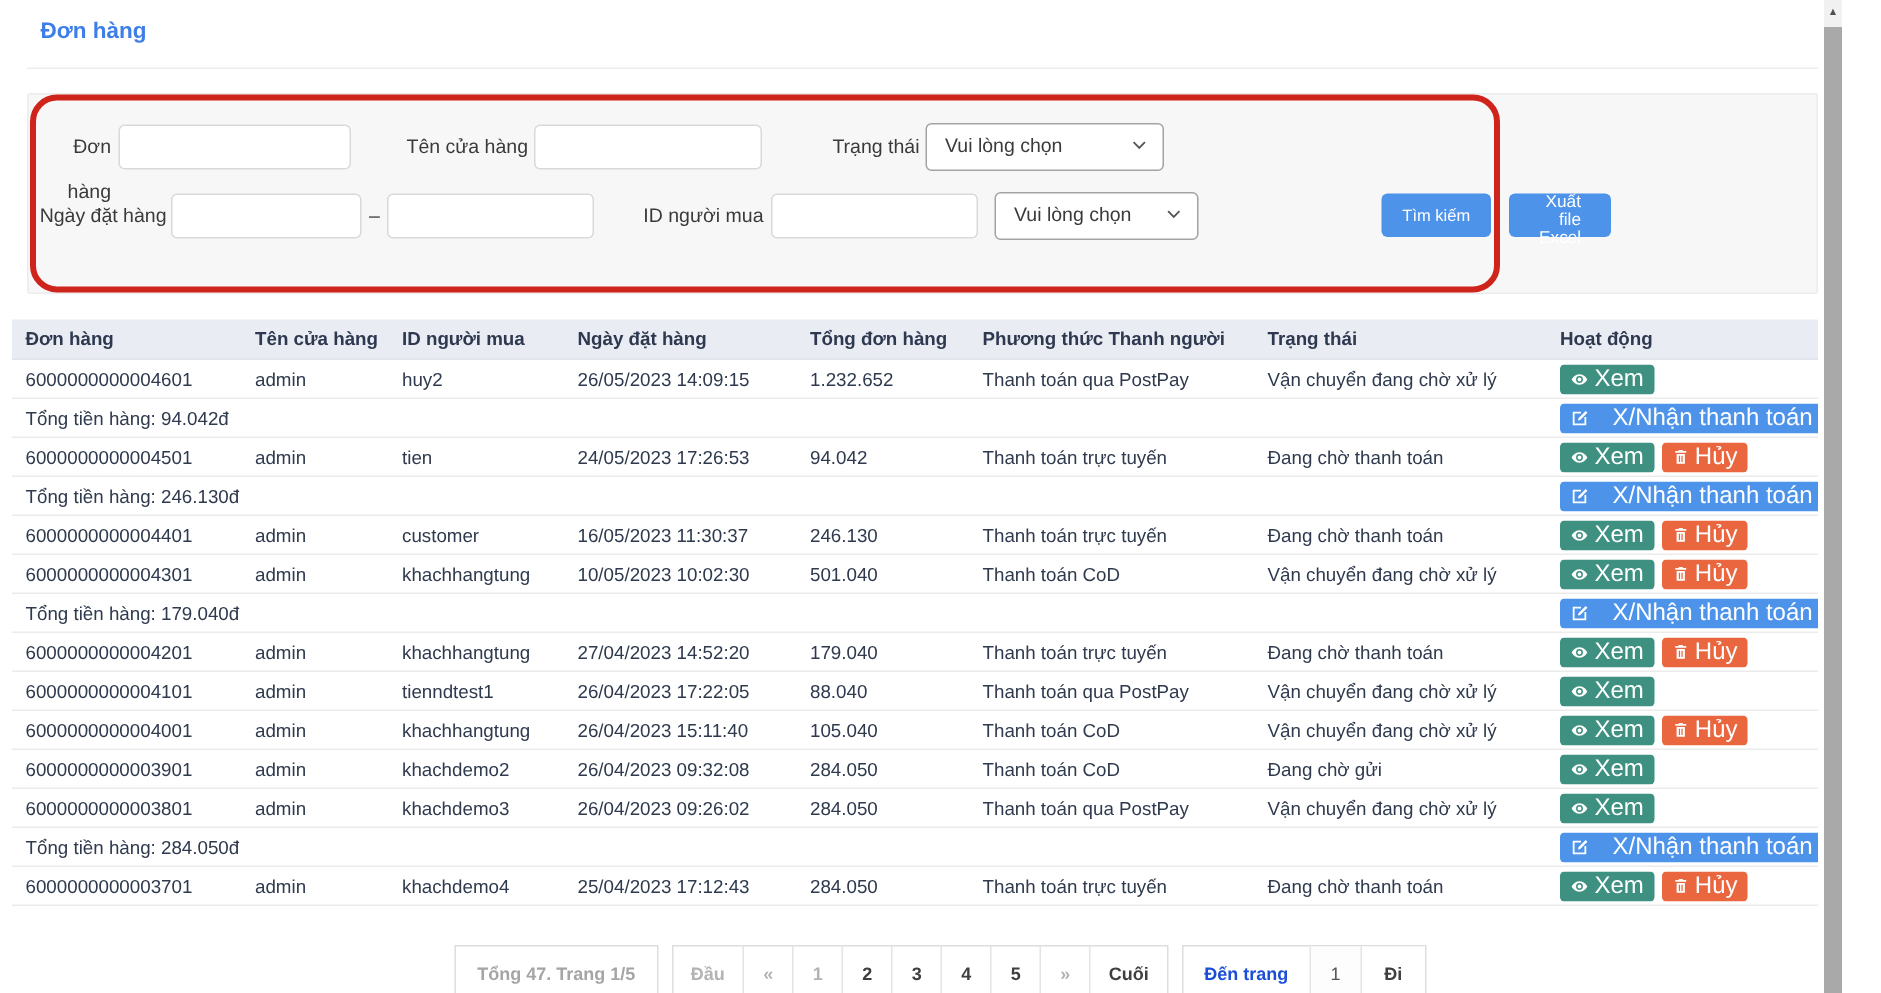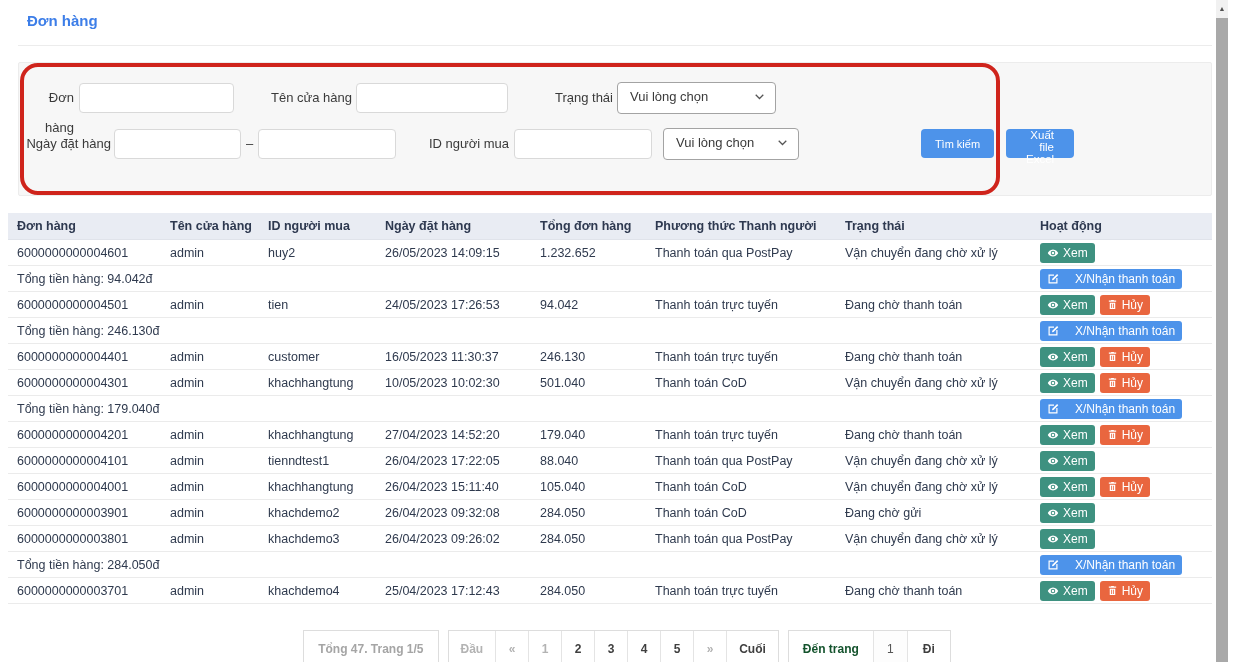--- a/index.html
+++ b/index.html
@@ -29,38 +29,38 @@
 
   
   .otable { position:absolute; left:8px; top:213px; width:1204px; font-size:12.5px; }
   .trow { display:grid; grid-template-columns:153px 98px 117px 155px 115px 190px 195px 181px;
     border-bottom:1px solid #ebebeb; height:26px; align-items:center; }
   .thead { background:#e9ecf3; height:27px; border-bottom:1px solid #e0e3ea; }
   .thead .cell { font-weight:bold; color:#2e3950; }
   .cell { padding:0 9px; white-space:nowrap; overflow:hidden; }
   .actions { display:flex; gap:5px; align-items:center; }
   .btn { display:inline-flex; align-items:center; gap:4px; border:none; border-radius:3px;
-    color:#fff; font-size:12px; height:20px; padding:0 7px; cursor:pointer;
+    color:#fff; font-size:16px; height:20px; padding:0 7px; cursor:pointer;
     font-family:"Liberation Sans","DejaVu Sans",sans-serif; white-space:nowrap; }
   .btn.view { background:#3e9180; }
   .btn.cancel { background:#e9663f; }
   .btn.receive { background:#4d93ea;gap:16px; }
   .bicon { display:inline-flex; align-items:center; }
 
   
   .pagination { position:absolute; left:0; top:630px; width:1254px; display:flex;
     justify-content:center; align-items:flex-start; gap:9px; font-size:12px; font-weight:bold; }
   .pbox { border:1px solid #ddd; background:#fff; height:38px; display:flex; align-items:center; }
   .psummary { padding:0 14px; color:#a5a5a5; }
   .pgroup { display:flex; }
   .pcell { min-width:33px; padding:0 12px; height:36px; display:flex; align-items:center;
     justify-content:center; border-right:1px solid #e4e4e4; color:#3f3f3f; cursor:pointer; }
   .pcell:last-child { border-right:none; }
   .pcell.dim { color:#b3b3b3; cursor:default; }
-  .goto-label { padding:0 14px; color:#14532d; }
+  .goto-label { padding:0 14px; color:#1d4ed8; }
   .goto-input { width:35px; height:36px; border:none; border-left:1px solid #e4e4e4;
     border-right:1px solid #e4e4e4; text-align:center; font-size:12px; color:#555; outline:none;
     background:#fdfdfd; font-family:"Liberation Sans","DejaVu Sans",sans-serif; }
   .go-btn { padding:0 15px; height:36px; border:none; background:#fff; font-size:12px;
     font-weight:bold; color:#3f3f3f; cursor:pointer; font-family:"Liberation Sans","DejaVu Sans",sans-serif; }
 
   
   .scrollbar { position:absolute; right:0; top:0; width:12px; height:662px; background:#f1f1f1; z-index:10; }
   .scroll-up { height:16px; display:flex; align-items:center; justify-content:center;
     font-size:7px; color:#505050; cursor:pointer; }

